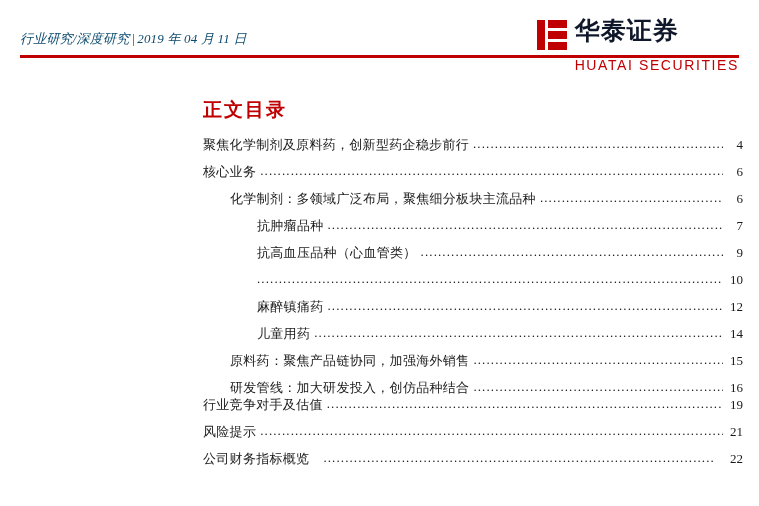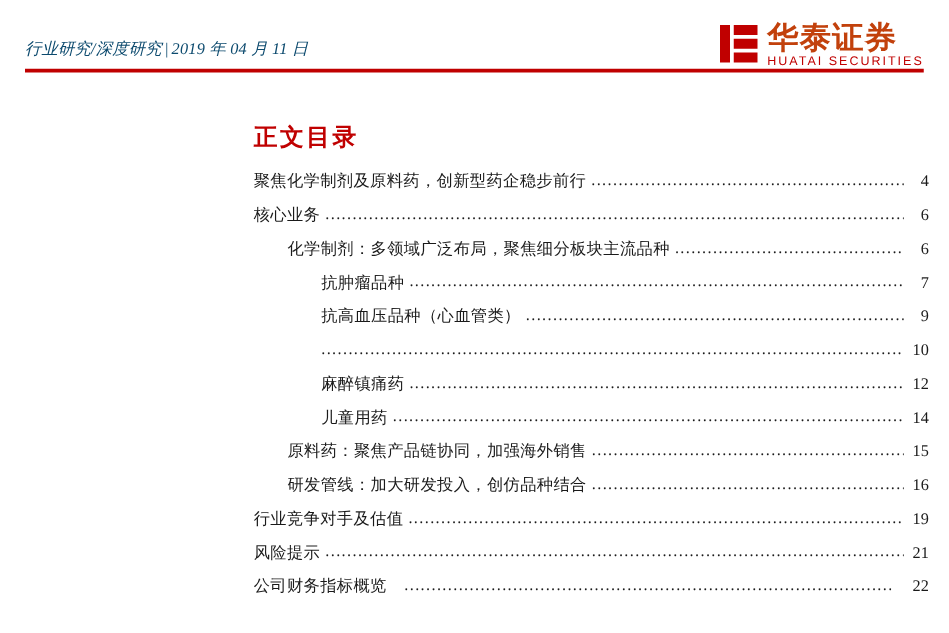--- a/index.html
+++ b/index.html
@@ -75,30 +75,30 @@
   .brand-mark .b4 { left: 11px; top: 22px; width: 19px; height: 8px; }
   .brand-text {
     display: flex;
     flex-direction: column;
     align-items: flex-start;
   }
   .brand-cn {
     font-family: "Liberation Serif", "DejaVu Serif", serif;
     font-size: 25px;
     font-weight: bold;
-    color: #c2410c;
+    color: #0f172a;
     line-height: 1.05;
     letter-spacing: 1px;
   }
   .brand-en {
     font-family: "Liberation Sans", sans-serif;
-    font-size: 10px;
+    font-size: 14px;
     color: #c00000;
     letter-spacing: 1.6px;
-    margin-top: 0;
+    margin-top: 13px;
   }
 
   
   .toc-title {
     position: absolute;
     left: 203px;
     top: 97px;
     font-size: 19px;
     font-weight: bold;
     color: #c00000;
@@ -209,21 +209,21 @@
       <div class="toc-entry lvl-2" style="margin-bottom: 14px;">
         <span class="label">儿童用药</span>
         <span class="leader">...............................................................................................................................................................</span>
         <span class="page-num">14</span>
       </div>
       <div class="toc-entry lvl-1" style="margin-bottom: 14px;">
         <span class="label">原料药：聚焦产品链协同，加强海外销售</span>
         <span class="leader">...............................................................................................................................................................</span>
         <span class="page-num">15</span>
       </div>
-      <div class="toc-entry lvl-1" style="margin-bottom: 14px; justify-content: space-between;">
+      <div class="toc-entry lvl-1" style="margin-bottom: 4px; justify-content: space-between;">
         <span class="label">研发管线：加大研发投入，创仿品种结合</span>
         <span class="leader">...............................................................................................................................................................</span>
         <span class="page-num">16</span>
       </div>
       <div class="toc-entry lvl-0" style="margin-bottom: 14px;">
         <span class="label">行业竞争对手及估值</span>
         <span class="leader">...............................................................................................................................................................</span>
         <span class="page-num">19</span>
       </div>
       <div class="toc-entry lvl-0" style="margin-bottom: 14px;">

